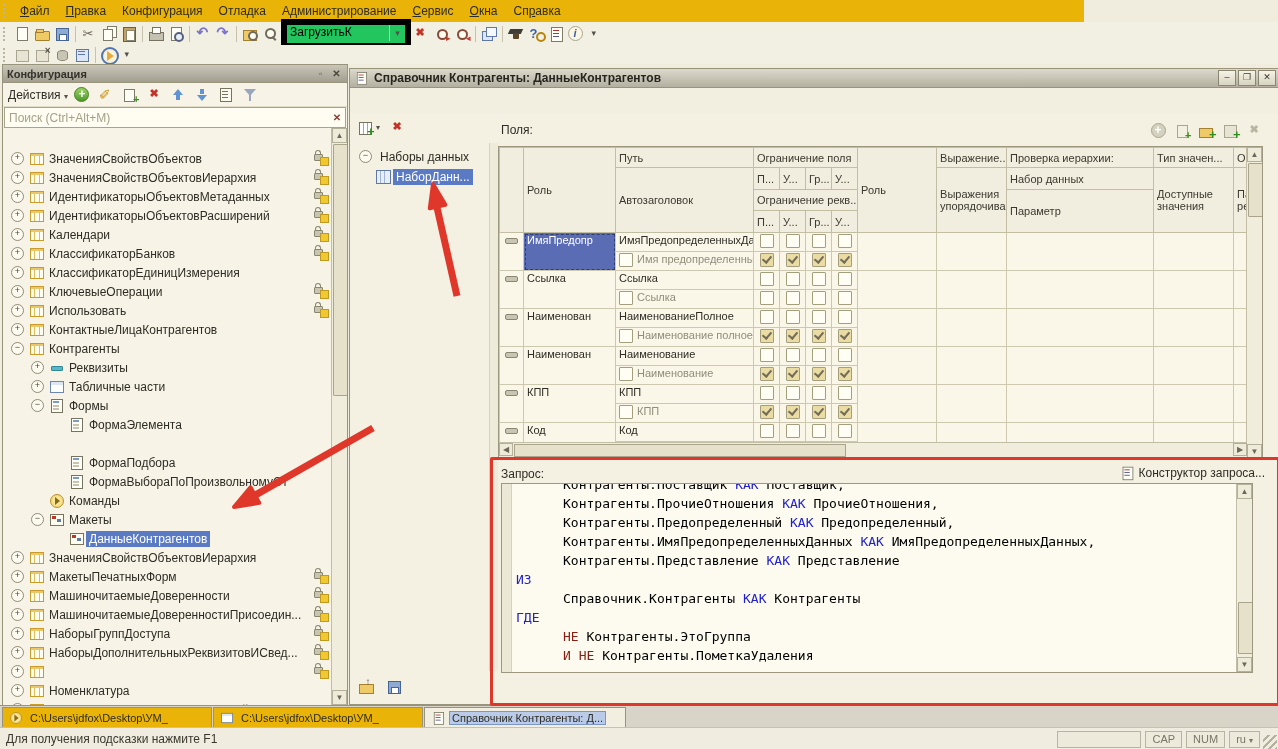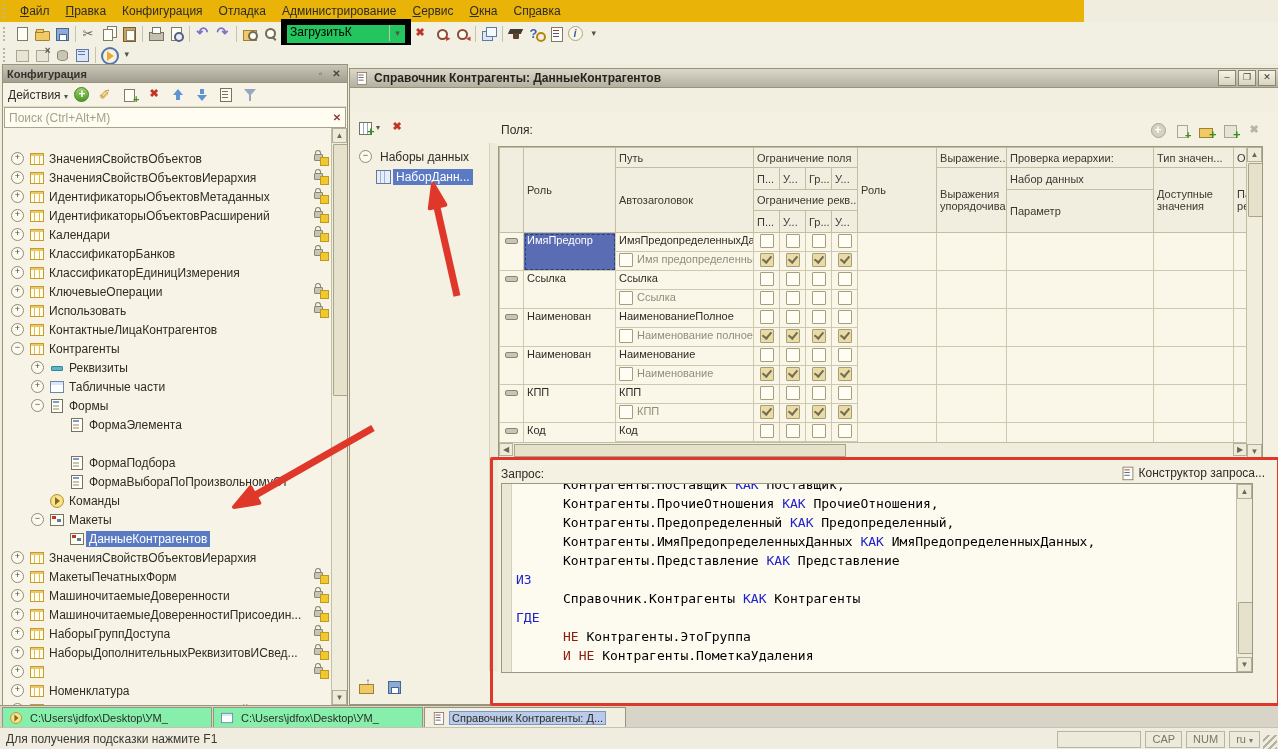--- a/index.html
+++ b/index.html
@@ -154,21 +154,21 @@
   #qlabel{left:151px;top:354px;position:absolute;font-size:12px}
   #qlink{position:absolute;right:14px;top:352px;font-size:12px;display:flex;align-items:center;gap:3px}
   #qtext{left:151px;top:370px;width:752px;height:190px;background:#FDFBEF;border:1px solid #9C987F;position:absolute;overflow:hidden;box-sizing:border-box}
   #qmargin{position:absolute;left:0;top:0;width:9px;height:100%;background:#ECE8D6;border-right:1px solid #D5D1BE}
   #qlines{position:absolute;left:14px;top:-9px;font-family:"DejaVu Sans Mono",monospace;font-size:13px;line-height:19px;white-space:pre;color:#000}
   .tok-k{color:#2121CC}
   .tok-o{color:#8B1E12}
   #qchecks{position:absolute;left:151px;top:563px;height:20px;display:flex;align-items:center;font-size:12px}
   
   #wtabs{left:0;top:705px;width:1278px;height:22px;background:#D8D5C8;border-top:1px solid #98947C;display:flex;align-items:flex-end;padding-left:2px;box-sizing:border-box;position:absolute}
-  .wtab{height:19px;display:flex;align-items:center;gap:3px;padding:0 5px;border:1px solid #98947C;border-bottom:none;background:#86efac;font-size:11px;white-space:nowrap;overflow:hidden;margin-right:1px}
+  .wtab{height:19px;display:flex;align-items:center;gap:3px;padding:0 5px;border:1px solid #98947C;border-bottom:none;background:#eab308;font-size:11px;white-space:nowrap;overflow:hidden;margin-right:1px}
   .wtab.active{background:#F2EFE1}
   .wtab.active .wlabel{background:#B9CBE8;outline:1px solid #7A96C8}
   #statusbar{left:0;top:727px;width:1278px;height:22px;background:#F0EDE0;border-top:1px solid #C6C2B0;display:flex;align-items:center;font-size:12px;color:#3A382E;position:absolute}
   .sb-box{height:15px;border:1px solid #B8B4A2;background:#EDEADB;color:#7A7666;font-size:11px;line-height:15px;padding:0 6px;margin-left:4px;text-align:center}
   #grip-corner{position:absolute;right:1px;bottom:1px;width:14px;height:14px;background:repeating-linear-gradient(135deg,transparent 0 3px,#B5B1A0 3px 5px)}
   
   #overlay{position:absolute;left:0;top:0;width:1278px;height:749px;pointer-events:none;z-index:50}
 </style>
 </head>
 <body>

